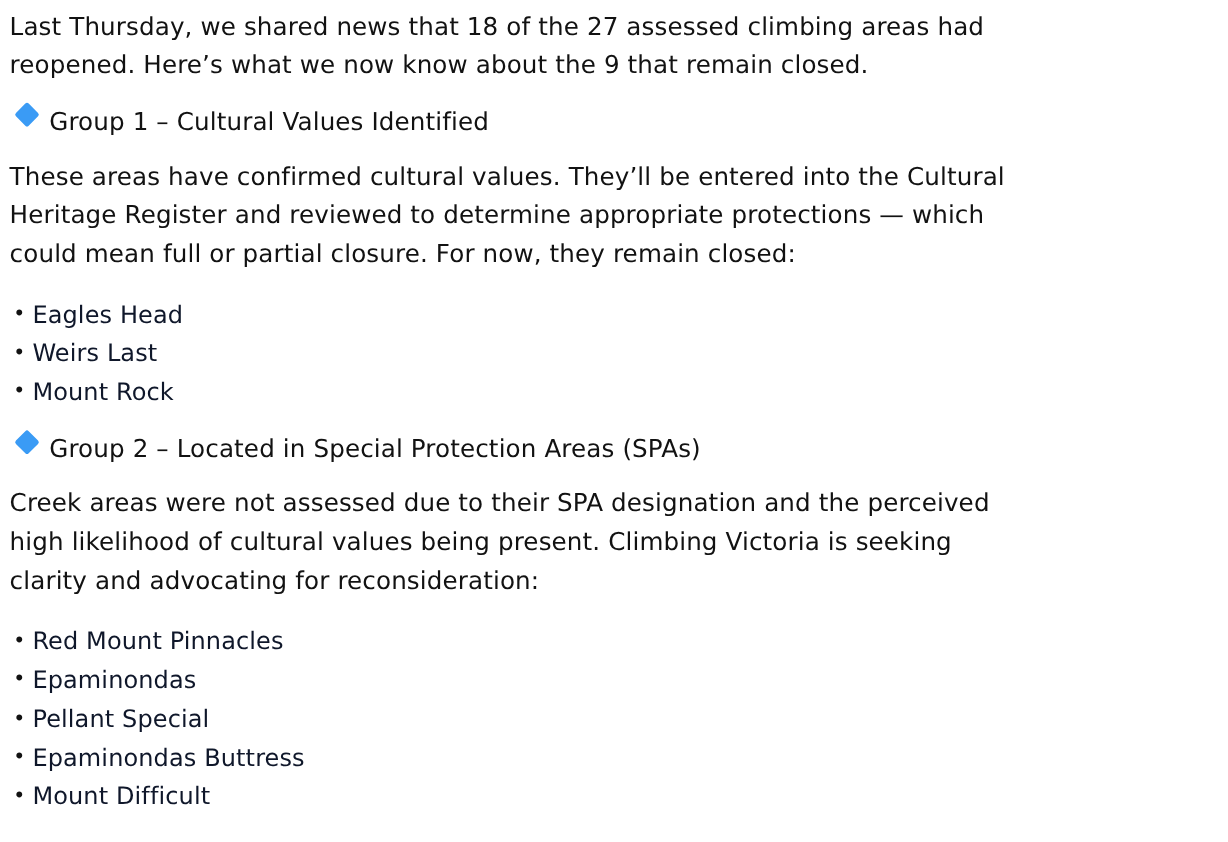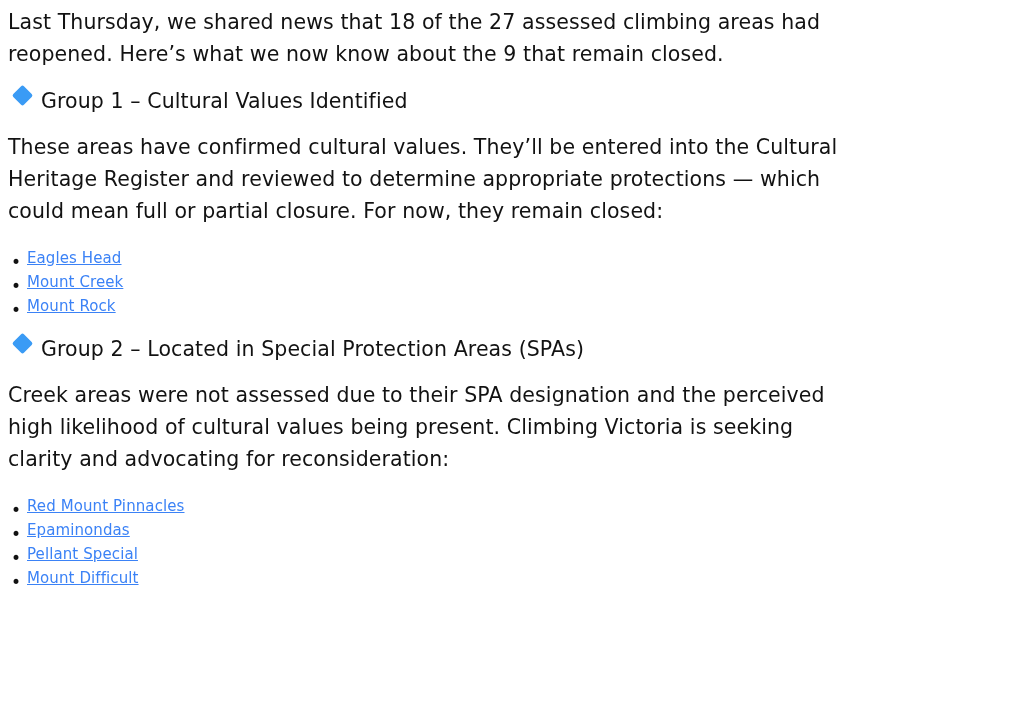--- a/index.html
+++ b/index.html
@@ -47,27 +47,26 @@
     line-height: 1.3;
     color: #121212;
     letter-spacing: 0.1px;
   }
   ul.bullets {
     list-style: none;
     margin: 0 0 18px 0;
     padding: 0;
   }
   ul.bullets li {
-    font-size: 15px;
+    font-size: 20px;
     line-height: 1.62;
-    color: #3b82f6;
+    color: #0f172a;
     letter-spacing: 0.1px;
     padding-left: 19px;
     position: relative;
-    text-decoration: underline;
   }
   ul.bullets li::before {
     content: "\2022";
     position: absolute;
     left: 3px;
     top: 0;
     font-size: 17px;
     line-height: 1.9;
     color: #121212;
   }
@@ -81,32 +80,33 @@
   <p class="para">Last Thursday, we shared news that 18 of the 27 assessed climbing areas had reopened. Here’s what we now know about the 9 that remain closed.</p>
 
   <div class="block">
     <div class="heading">
       <span class="diamond"></span>
       <span class="heading-text">Group 1 – Cultural Values Identified</span>
     </div>
     <p class="para">These areas have confirmed cultural values. They’ll be entered into the Cultural Heritage Register and reviewed to determine appropriate protections — which could mean full or partial closure. For now, they remain closed:</p>
     <ul class="bullets">
       <li>Eagles Head</li>
-      <li>Mount Creek</li>
+      <li>Weirs Last</li>
       <li>Mount Rock</li>
     </ul>
   </div>
 
   <div class="block">
     <div class="heading">
       <span class="diamond"></span>
       <span class="heading-text">Group 2 – Located in Special Protection Areas (SPAs)</span>
     </div>
     <p class="para">Creek areas were not assessed due to their SPA designation and the perceived high likelihood of cultural values being present. Climbing Victoria is seeking clarity and advocating for reconsideration:</p>
     <ul class="bullets">
       <li>Red Mount Pinnacles</li>
       <li>Epaminondas</li>
       <li>Pellant Special</li>
+      <li>Epaminondas Buttress</li>
       <li>Mount Difficult</li>
     </ul>
   </div>
 
 </div>
 
 </body></html>

